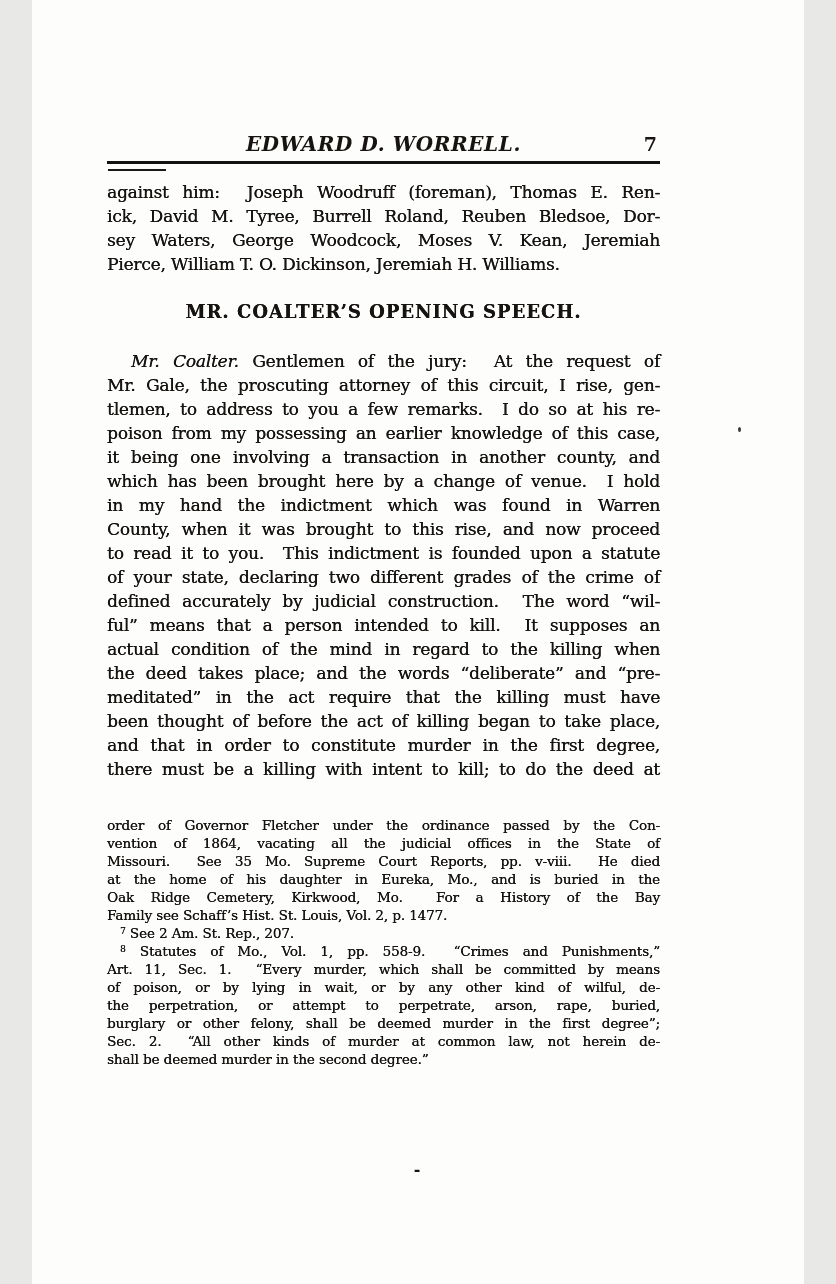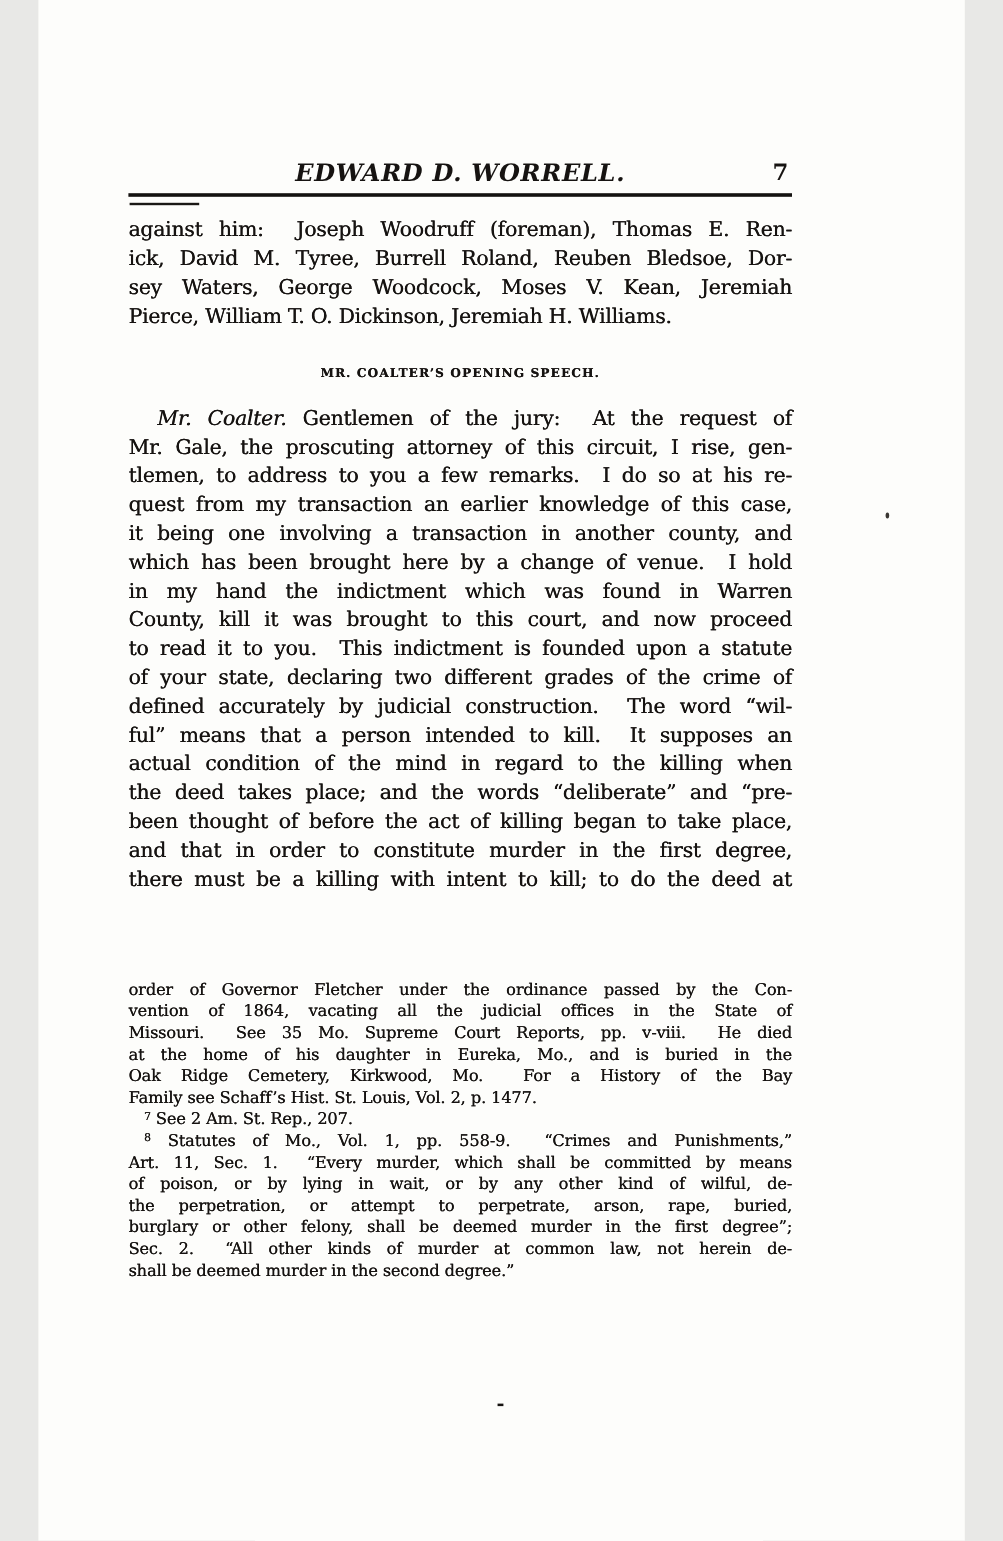--- a/index.html
+++ b/index.html
@@ -32,25 +32,25 @@
   
   .bodytxt{
     font-size:17px;line-height:24px;letter-spacing:-.2px;
     text-shadow:.25px 0 0 currentColor;
   }
   .jline{text-align:justify;text-align-last:justify;}
   .end-left .jline:last-child{text-align-last:left;}
   #jury-paragraph{top:180px;}
   #section-heading{
     top:303px;text-align:center;
-    font-size:10px;font-weight:bold;letter-spacing:1px;line-height:18px;
+    font-size:18px;font-weight:bold;letter-spacing:1px;line-height:18px;
     text-shadow:.2px 0 0 currentColor;
   }
   #speech-paragraph{top:337px;}
-  #speech-first-line{text-indent:24px;}
+  #speech-first-line{text-indent:24px;margin-top:12px;}
   .lead{font-style:italic;}
 
   
   .fn{
     font-size:13.5px;line-height:18px;letter-spacing:-.1px;
     text-shadow:.2px 0 0 currentColor;
   }
   #footnote-section{top:816px;}
   .fn-indent{text-indent:13px;}
   sup{font-size:9px;line-height:0;vertical-align:4px;}
@@ -87,31 +87,32 @@
   <div id="section-heading" class="abs tb">MR. COALTER’S OPENING SPEECH.</div>
 
   <div id="speech-paragraph" class="abs tb bodytxt">
     <div id="speech-first-line" class="jline">
       <span class="lead">Mr. Coalter.</span>
       <span>Gentlemen of the jury:&nbsp; At the request of</span>
     </div>
     <div>
         <div class="jline">Mr. Gale, the proscuting attorney of this circuit, I rise, gen-</div>
         <div class="jline">tlemen, to address to you a few remarks.&nbsp; I do so at his re-</div>
-        <div class="jline">quest from my transaction an earlier knowledge of this case,</div>
+        <div class="jline">poison from my possessing an earlier knowledge of this case,</div>
         <div class="jline">it being one involving a transaction in another county, and</div>
         <div class="jline">which has been brought here by a change of venue.&nbsp; I hold</div>
         <div class="jline">in my hand the indictment which was found in Warren</div>
-        <div class="jline">County, kill it was brought to this court, and now proceed</div>
+        <div class="jline">County, when it was brought to this rise, and now proceed</div>
         <div class="jline">to read it to you.&nbsp; This indictment is founded upon a statute</div>
         <div class="jline">of your state, declaring two different grades of the crime of</div>
         <div class="jline">defined accurately by judicial construction.&nbsp; The word “wil-</div>
         <div class="jline">ful” means that a person intended to kill.&nbsp; It supposes an</div>
         <div class="jline">actual condition of the mind in regard to the killing when</div>
         <div class="jline">the deed takes place; and the words “deliberate” and “pre-</div>
+        <div class="jline">meditated” in the act require that the killing must have</div>
         <div class="jline">been thought of before the act of killing began to take place,</div>
         <div class="jline">and that in order to constitute murder in the first degree,</div>
         <div class="jline">there must be a killing with intent to kill; to do the deed at</div>
       </div>
   </div>
 
   <div id="footnote-section" class="abs tb fn">
     <div class="end-left">
         <div class="jline">order of Governor Fletcher under the ordinance passed by the Con-</div>
         <div class="jline">vention of 1864, vacating all the judicial offices in the State of</div>

